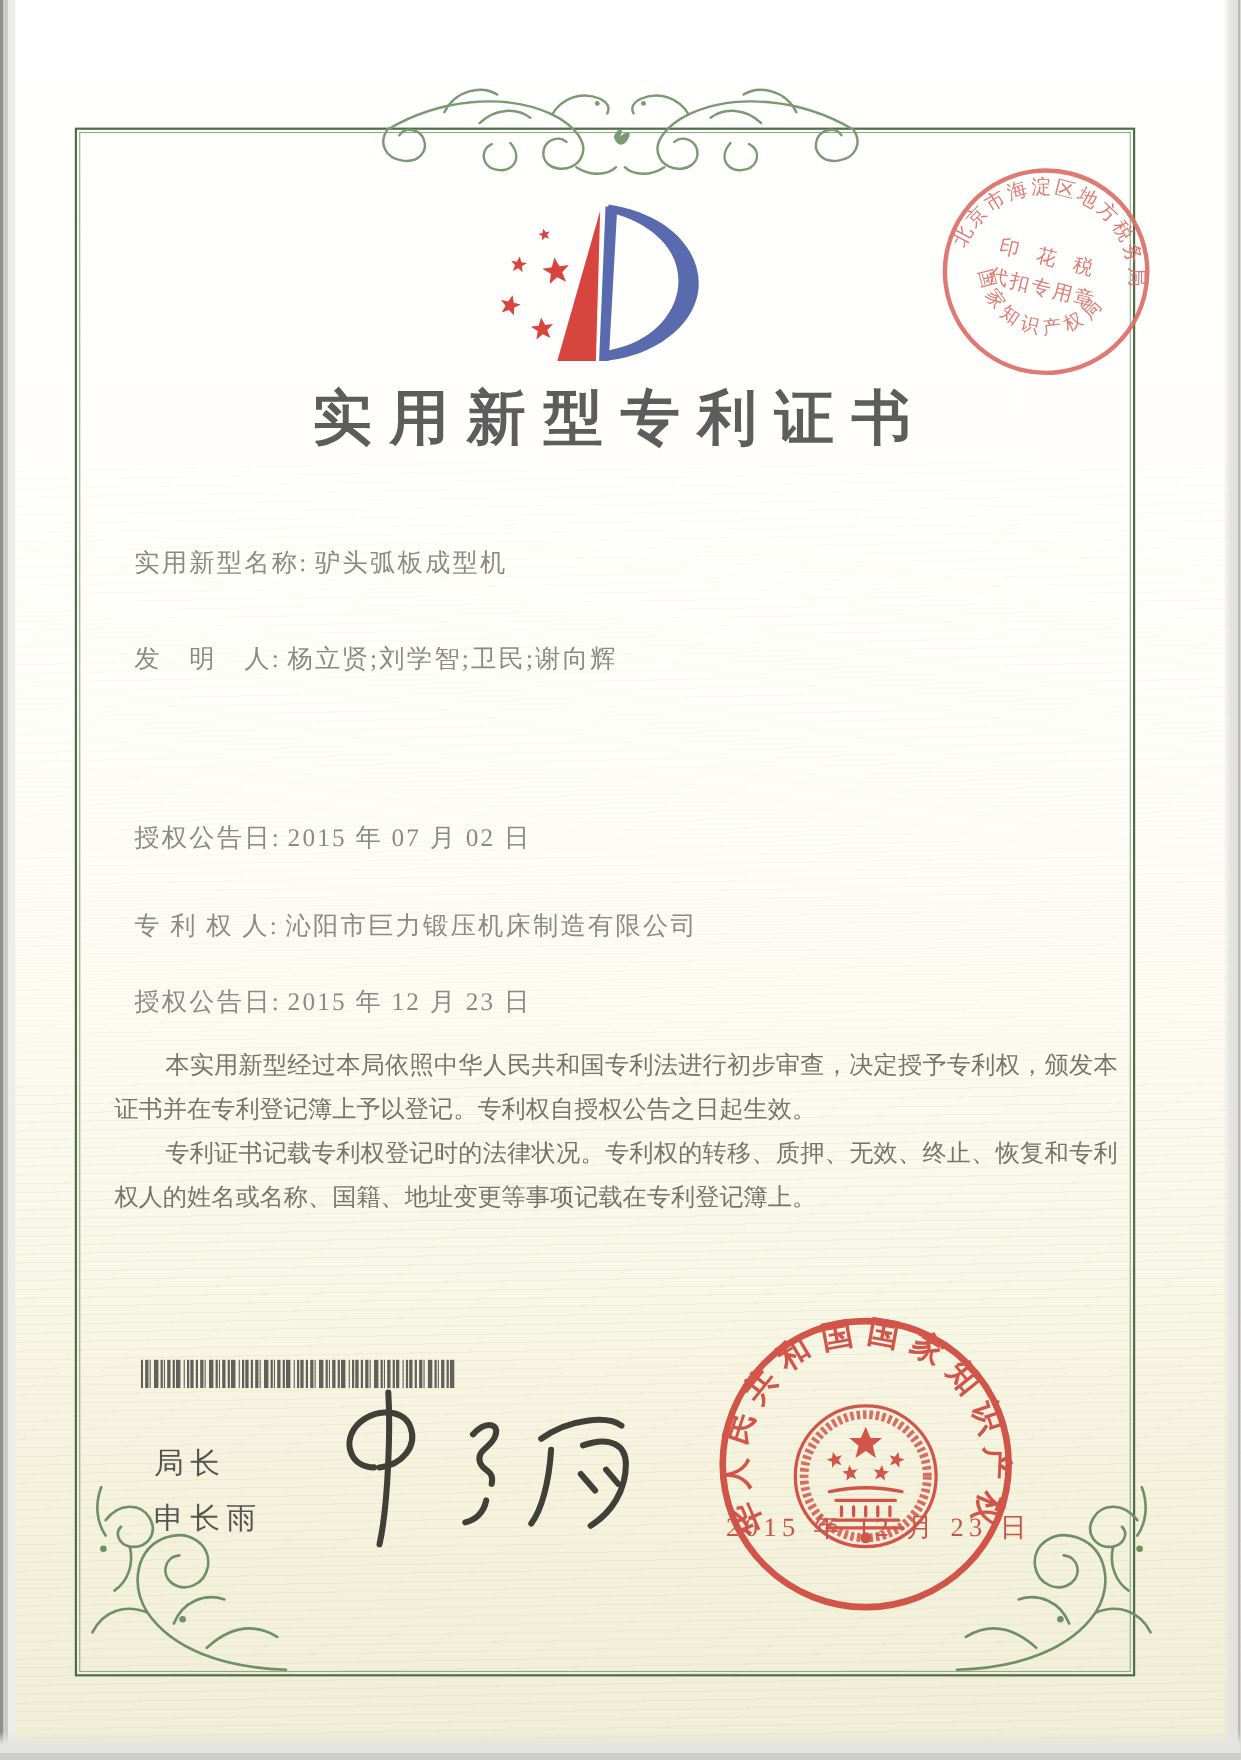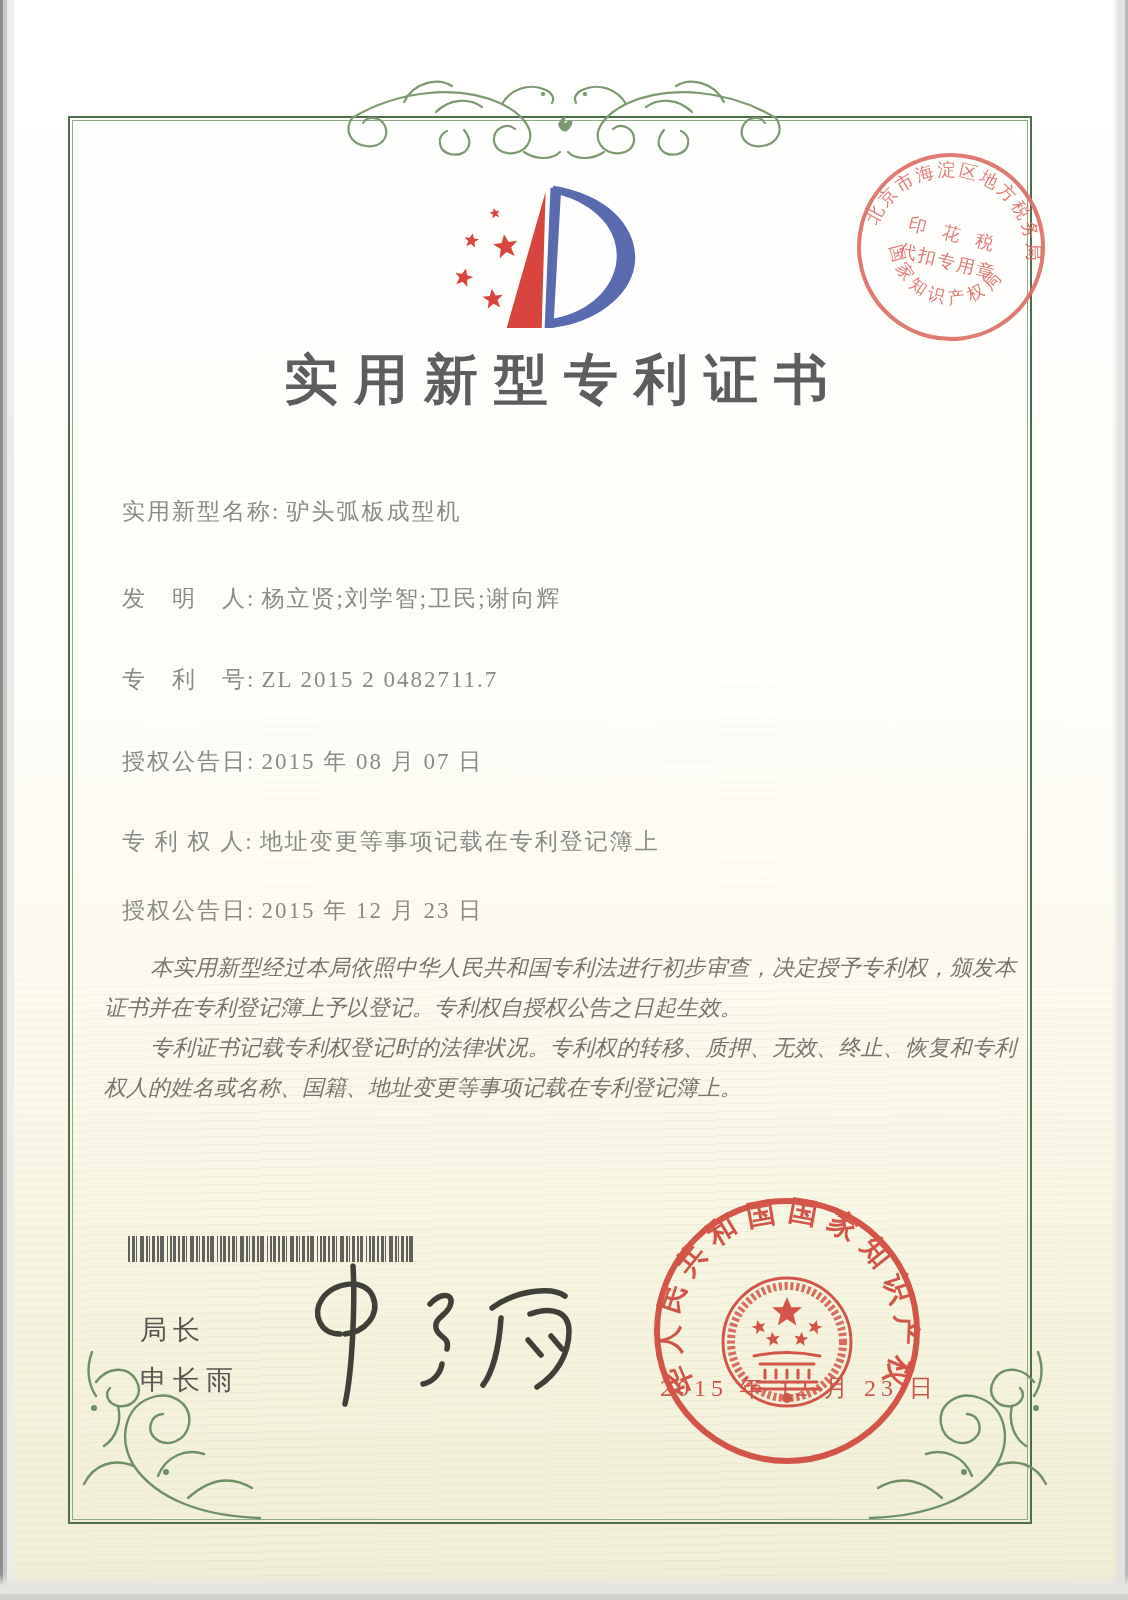--- a/index.html
+++ b/index.html
@@ -27,21 +27,21 @@
   .cert-no{position:absolute;left:95px;top:190px;font-size:23px;color:#99999a;letter-spacing:7px;}
   .logo{position:absolute;left:452px;top:180px;width:195px;height:152px;}
   .tax-stamp{position:absolute;left:852px;top:148px;width:198px;height:198px;transform:rotate(14deg);opacity:.92;}
   .doc-title{position:absolute;left:0;top:344px;width:1128px;text-align:center;
     font-size:54px;font-weight:600;color:#5d5d5d;letter-spacing:16px;}
   
   .field-row{position:absolute;left:122px;font-size:23px;color:#8b8b86;letter-spacing:2px;white-space:nowrap;}
   .field-row .lbl{margin-right:6px;}
   
   .body-text{position:absolute;left:104px;top:948px;width:912px;font-size:22px;color:#75756d;
-    line-height:40px;text-align:justify;font-style:italic;}
+    line-height:40px;text-align:justify;}
   .body-text p{margin:0;text-indent:2.1em;}
   
   .barcode{position:absolute;left:128px;top:1236px;width:288px;height:26px;display:flex;align-items:stretch;overflow:hidden;}
   .barcode .bar{background:#4c4c48;opacity:.88;}
   .barcode .gap{background:transparent;}
   
   .sig-title{position:absolute;left:140px;top:1312px;font-size:27px;color:#55564f;
     font-family:"Liberation Sans","DejaVu Sans",sans-serif;letter-spacing:6px;}
   .sig-name{position:absolute;left:140px;top:1362px;font-size:27px;color:#55564f;
     font-family:"Liberation Sans","DejaVu Sans",sans-serif;letter-spacing:6px;}
@@ -154,28 +154,25 @@
   </svg>
 
   <div class="doc-title">实用新型专利证书</div>
 
   <div class="field-row" style="top:496px">
     <span class="lbl">实用新型名称:</span><span>驴头弧板成型机</span>
   </div>
   <div class="field-row" style="top:583px">
     <span class="lbl">发　明　人:</span><span>杨立贤;刘学智;卫民;谢向辉</span>
   </div>
-  <div class="field-row" style="top:664px">
-    <span class="lbl">专　利　号:</span><span>ZL 2015 2 0482711.7</span>
-  </div>
   <div class="field-row" style="top:746px">
-    <span class="lbl">授权公告日:</span><span>2015 年 08 月 07 日</span>
+    <span class="lbl">授权公告日:</span><span>2015 年 07 月 02 日</span>
   </div>
   <div class="field-row" style="top:826px">
-    <span class="lbl">专 利 权 人:</span><span>地址变更等事项记载在专利登记簿上</span>
+    <span class="lbl">专 利 权 人:</span><span>沁阳市巨力锻压机床制造有限公司</span>
   </div>
   <div class="field-row" style="top:895px">
     <span class="lbl">授权公告日:</span><span>2015 年 12 月 23 日</span>
   </div>
 
   <div class="body-text">
     <p>本实用新型经过本局依照中华人民共和国专利法进行初步审查，决定授予专利权，颁发本证书并在专利登记簿上予以登记。专利权自授权公告之日起生效。</p>
     <p>专利证书记载专利权登记时的法律状况。专利权的转移、质押、无效、终止、恢复和专利权人的姓名或名称、国籍、地址变更等事项记载在专利登记簿上。</p>
   </div>
 

